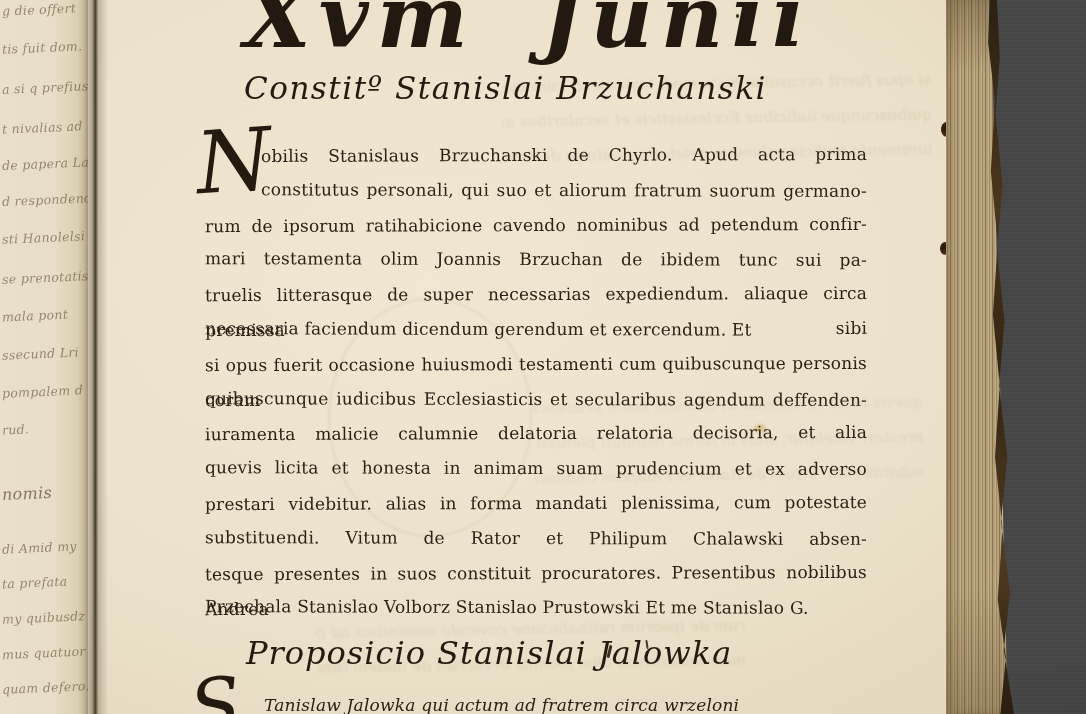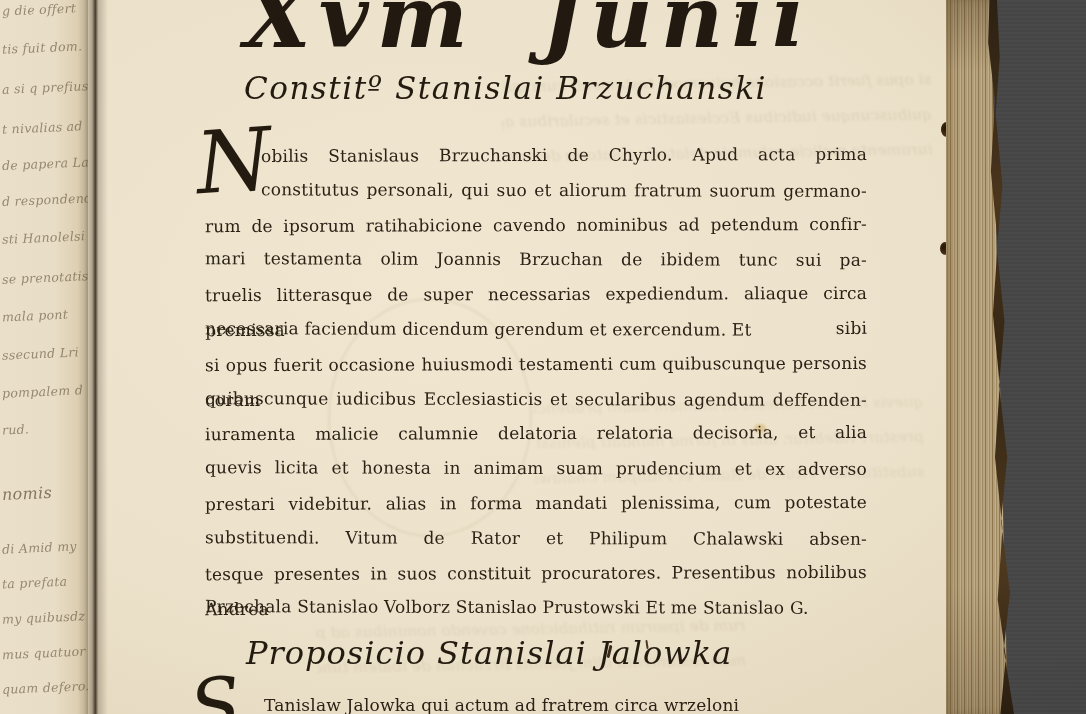--- a/index.html
+++ b/index.html
@@ -50,21 +50,21 @@
     position:absolute;top:138px;left:99px;width:662px;
     font-size:17px;line-height:34.8px;
   }
   .ms-line{height:34.8px;text-align:justify;text-align-last:justify;letter-spacing:.2px;}
   .ms-line.rag{text-align-last:left;}
   .ms-line.ind{padding-left:56px;}
   .ms-line:nth-child(odd){transform:rotate(-.2deg);}
   .ms-line:nth-child(even){transform:rotate(.15deg);}
   .partial-line{
     position:absolute;top:695px;left:158px;width:640px;
-    font-size:17px;white-space:nowrap;letter-spacing:.2px;
+    font-style:italic;font-size:17px;white-space:nowrap;letter-spacing:.2px;
   }
 
   
   .bleed{
     position:absolute;transform:scaleX(-1) rotate(1deg);filter:blur(.8px);
     color:#6e5c40;font-style:italic;font-size:15.5px;line-height:34.8px;
   }
   .bleed div{white-space:nowrap;overflow:hidden;}
   .bA{top:66px;left:396px;width:430px;opacity:.13;}
   .bB{top:388px;left:428px;width:390px;opacity:.10;}

